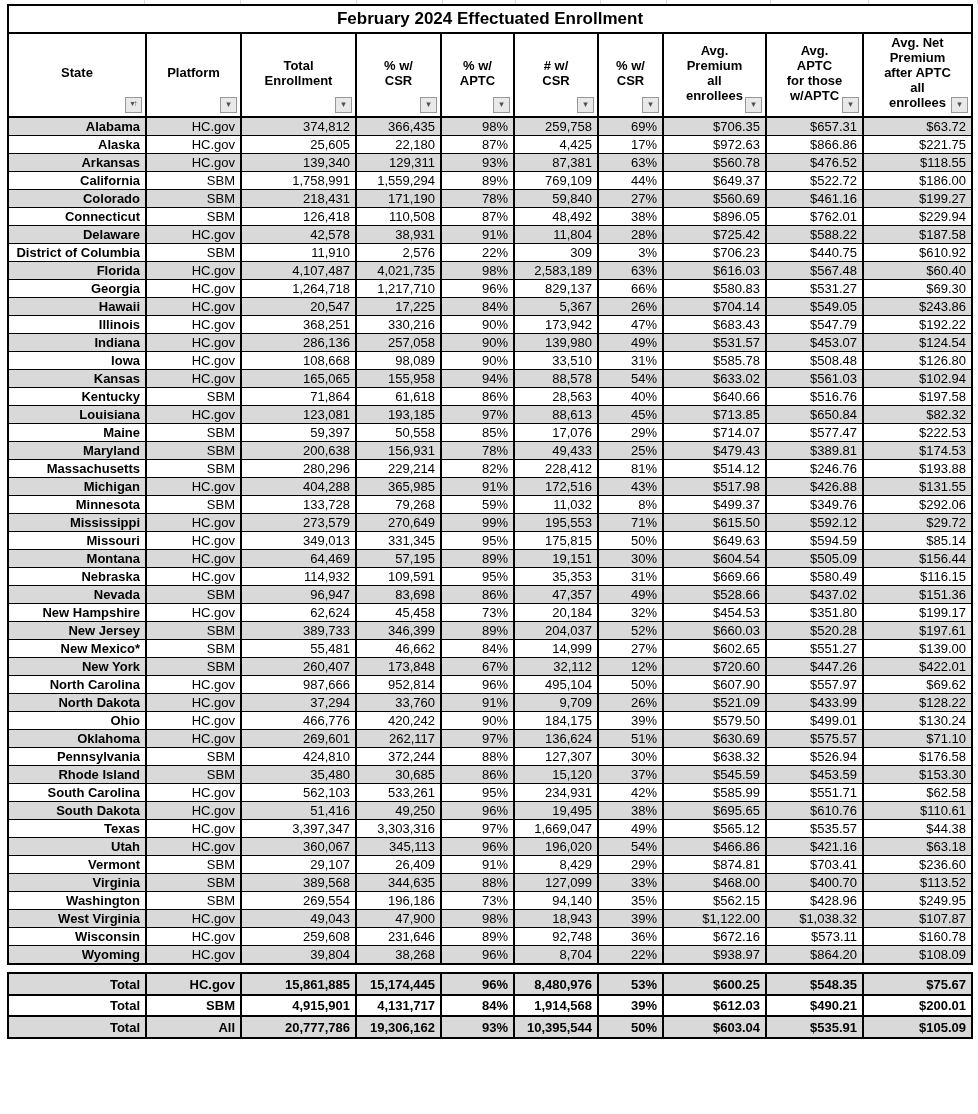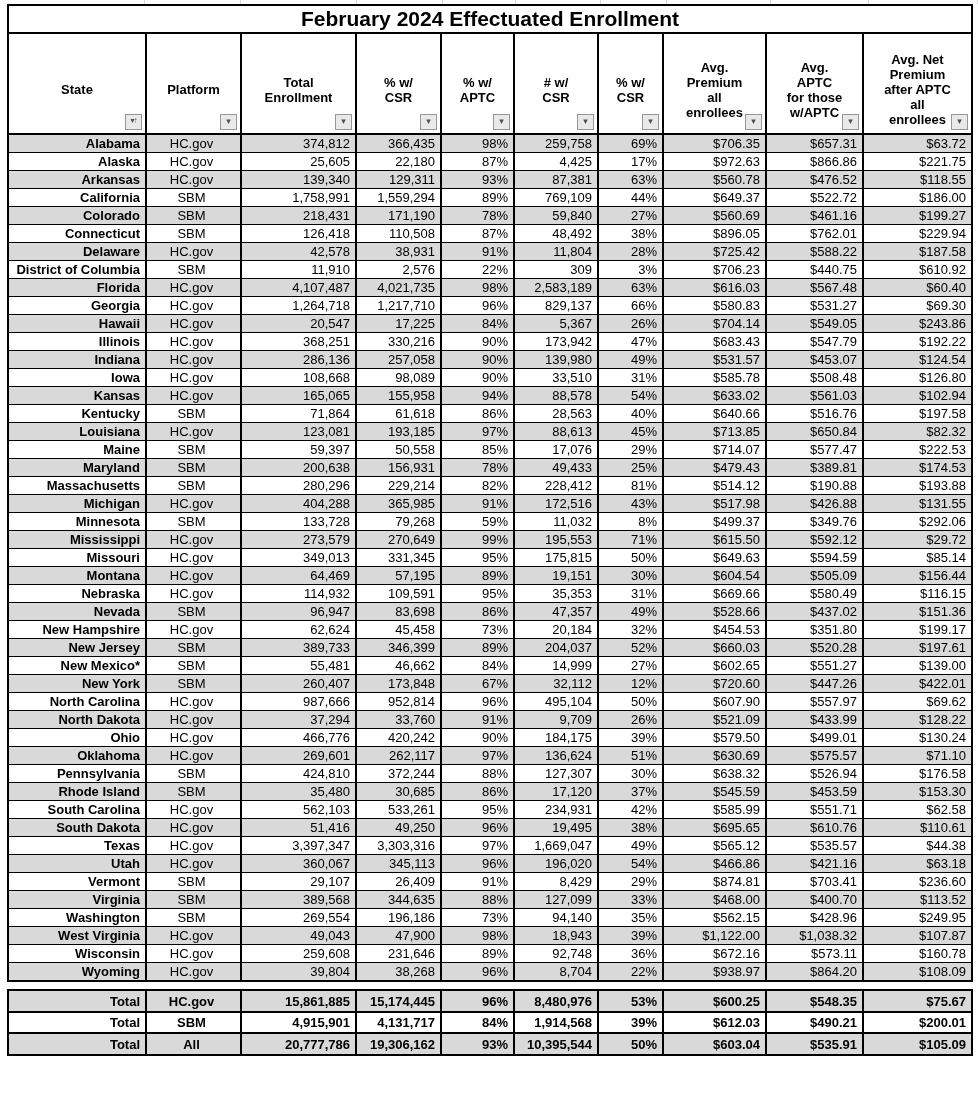--- a/index.html
+++ b/index.html
@@ -2,35 +2,35 @@
 <html><head>
 <meta charset="utf-8">
 <style>
   html,body{margin:0;padding:0;background:#ffffff;}
   body{width:978px;height:1114px;font-family:"Liberation Sans","DejaVu Sans",sans-serif;color:#000;overflow:hidden;}
   .sheet{margin:0 0 0 7px;padding-top:0;}
   
   .stub-row{display:flex;height:4px;}
   .stub-row div{border-right:1px solid #d9d9d9;height:4px;}
   .table-frame{border:2.5px solid #000;width:962px;box-sizing:content-box;}
-  .title-cell{height:26px;line-height:26px;text-align:center;font-weight:bold;font-size:21px;border-bottom:2px solid #000;background:#fff;}
+  .title-cell{height:26px;line-height:26px;text-align:center;font-weight:bold;font-size:17px;border-bottom:2px solid #000;background:#fff;}
   table{border-collapse:collapse;table-layout:fixed;width:962px;}
   col{}
   th,td{box-sizing:border-box;overflow:hidden;white-space:nowrap;}
   
-  #main-table th{border-left:2px solid #000;border-bottom:2px solid #000;vertical-align:middle;font-size:13px;font-weight:bold;line-height:15px;text-align:center;position:relative;height:74px;background:#fff;padding:18px 1px 6px 1px;}
+  #main-table th{border-left:2px solid #000;border-bottom:2px solid #000;vertical-align:middle;font-size:13px;font-weight:bold;line-height:15px;text-align:center;position:relative;height:74px;background:#fff;padding:1px 1px 6px 1px;}
   #main-table th:first-child{border-left:none;}
   .hlabel{white-space:pre-line;display:inline-block;}
   .fbtn{position:absolute;right:3px;bottom:3px;width:15px;height:14px;background:#e9e9e9;border:1px solid #979797;color:#4f4f4f;font-size:9px;line-height:12px;text-align:center;cursor:pointer;}
   .fbtn.sorted{font-size:8px;letter-spacing:-1px;line-height:12px;}
   #main-table tbody td{height:18px;font-size:13px;border-left:2px solid #000;border-top:1px solid #000;padding:0 5px 0 1px;}
   #main-table tbody td:first-child{border-left:none;}
   #main-table tbody tr:nth-child(odd) td{background:#d9d9d9;}
   td.c-state{text-align:right;font-weight:bold;padding-right:3px;}
-  td.c-platform{text-align:center;padding-right:1px;}
+  td.c-platform{text-align:right;padding-right:1px;}
   td.c-num{text-align:right;}
   .gap-row{height:7px;}
   .totals-frame{border:2.5px solid #000;width:962px;margin-top:0;}
   #totals-table td{height:21px;font-size:13px;font-weight:bold;border-left:2px solid #000;border-top:2px solid #000;padding:0 5px 0 1px;}
   #totals-table td:first-child{border-left:none;}
   #totals-table tr:first-child td{border-top:none;}
   #totals-table tr:nth-child(odd) td{background:#d9d9d9;}
 </style>
 </head>
 <body>
@@ -324,21 +324,21 @@
           </tr>
           <tr>
             <td class="c-state">Massachusetts</td>
             <td class="c-platform">SBM</td>
             <td class="c-num">280,296</td>
             <td class="c-num">229,214</td>
             <td class="c-num">82%</td>
             <td class="c-num">228,412</td>
             <td class="c-num">81%</td>
             <td class="c-num">$514.12</td>
-            <td class="c-num">$190.88</td>
+            <td class="c-num">$246.76</td>
             <td class="c-num">$193.88</td>
           </tr>
           <tr>
             <td class="c-state">Michigan</td>
             <td class="c-platform">HC.gov</td>
             <td class="c-num">404,288</td>
             <td class="c-num">365,985</td>
             <td class="c-num">91%</td>
             <td class="c-num">172,516</td>
             <td class="c-num">43%</td>
@@ -525,21 +525,21 @@
             <td class="c-num">$638.32</td>
             <td class="c-num">$526.94</td>
             <td class="c-num">$176.58</td>
           </tr>
           <tr>
             <td class="c-state">Rhode Island</td>
             <td class="c-platform">SBM</td>
             <td class="c-num">35,480</td>
             <td class="c-num">30,685</td>
             <td class="c-num">86%</td>
-            <td class="c-num">17,120</td>
+            <td class="c-num">15,120</td>
             <td class="c-num">37%</td>
             <td class="c-num">$545.59</td>
             <td class="c-num">$453.59</td>
             <td class="c-num">$153.30</td>
           </tr>
           <tr>
             <td class="c-state">South Carolina</td>
             <td class="c-platform">HC.gov</td>
             <td class="c-num">562,103</td>
             <td class="c-num">533,261</td>

